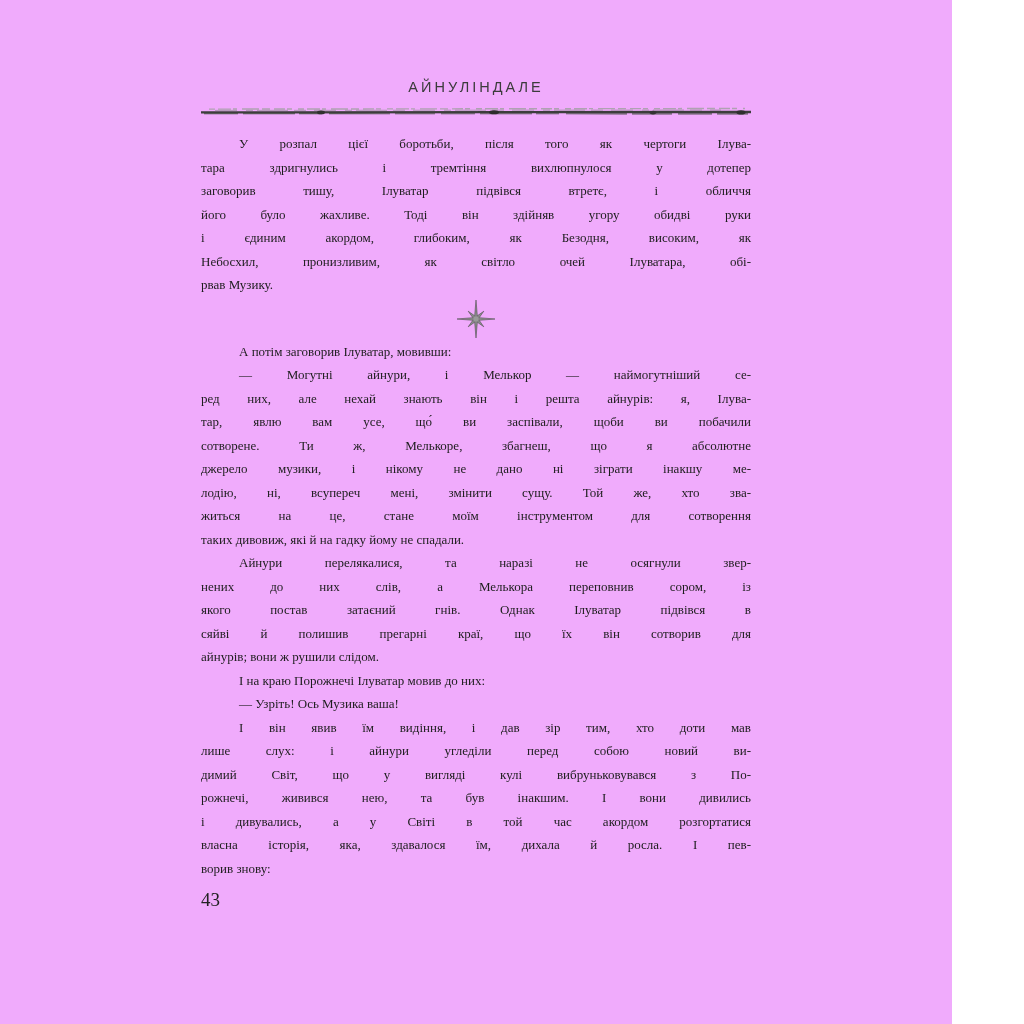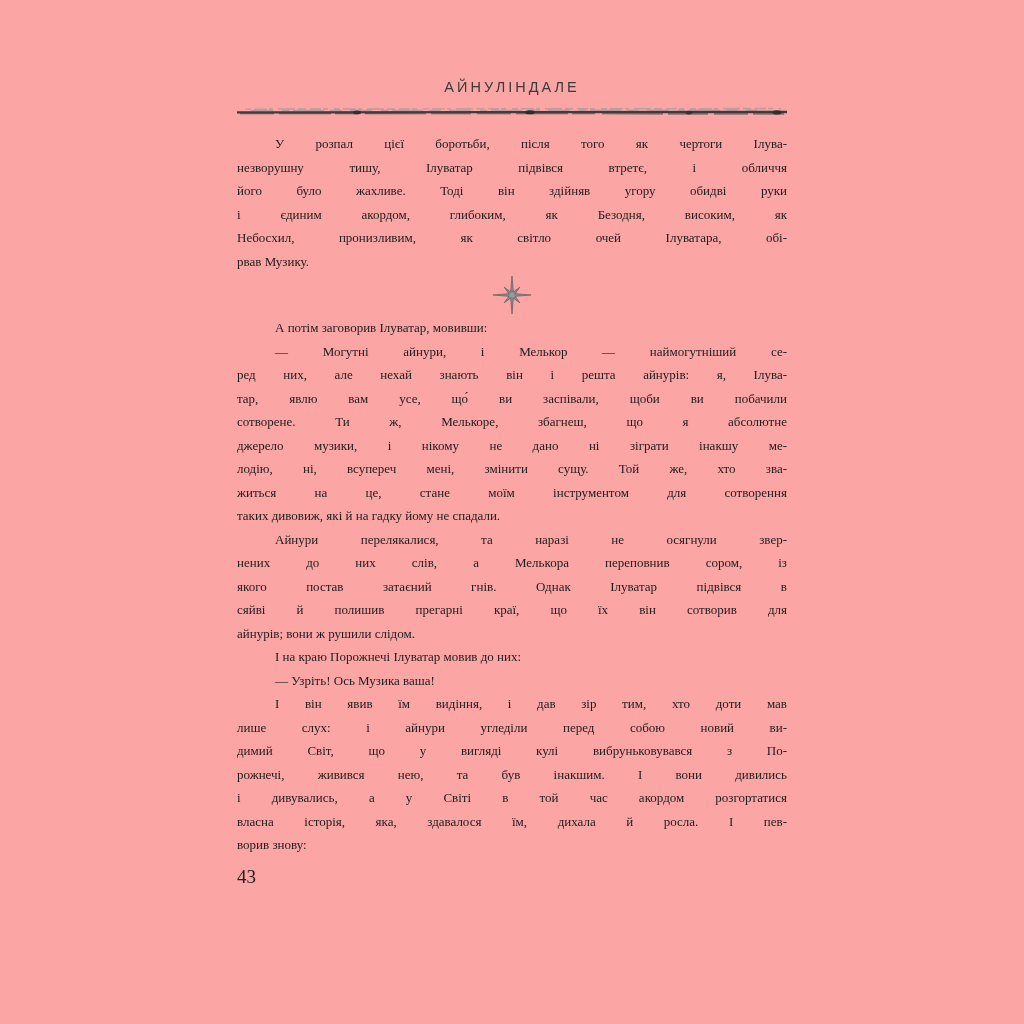--- a/index.html
+++ b/index.html
@@ -2,23 +2,23 @@
 <html lang="uk"><head>
 <meta charset="utf-8">
 <style>
   html, body {
     margin: 0;
     padding: 0;
     background: #ffffff;
   }
   .page {
     position: relative;
-    width: 1024px;
+    width: 952px;
     height: 1024px;
-    background: #fca5a5;
+    background: #f0abfc;
     overflow: hidden;
     font-family: "Liberation Serif", serif;
     color: #1d1d1d;
   }
   .column {
     width: 550px;
     margin: 0 auto;
   }
   .chapter-header {
     margin-top: 78px;
@@ -84,21 +84,22 @@
         <ellipse cx="452" cy="6.6" rx="3.5" ry="1.8" fill="#333333"></ellipse>
         <ellipse cx="540" cy="6.4" rx="4.5" ry="2.1" fill="#2f2f2f"></ellipse>
       </svg>
     </header>
 
     <main class="body-text">
 
       <section class="section-a">
           <div class="paragraph">
             <div class="line first">У розпал цієї боротьби, після того як чертоги Ілува-</div>
-            <div class="line">незворушну тишу, Ілуватар підвівся втретє, і обличчя</div>
+            <div class="line">тара здригнулись і тремтіння вихлюпнулося у дотепер</div>
+            <div class="line">заговорив тишу, Ілуватар підвівся втретє, і обличчя</div>
             <div class="line">його було жахливе. Тоді він здійняв угору обидві руки</div>
             <div class="line">і єдиним акордом, глибоким, як Безодня, високим, як</div>
             <div class="line">Небосхил, пронизливим, як світло очей Ілуватара, обі-</div>
             <div class="line last">рвав Музику.</div>
           </div>
         </section>
 
       <div class="ornament-row">
         <svg width="40" height="40" viewBox="0 0 40 40" xmlns="http://www.w3.org/2000/svg" aria-hidden="true">
           <polygon points="20,1 21.34,16.77 27.78,12.22 23.23,18.66 39,20 23.23,21.34 27.78,27.78 21.34,23.23 20,39 18.66,23.23 12.22,27.78 16.77,21.34 1,20 16.77,18.66 12.22,12.22 18.66,16.77" fill="#8d8d8d" stroke="#4f4f4f" stroke-width="0.6" stroke-linejoin="round"></polygon>

